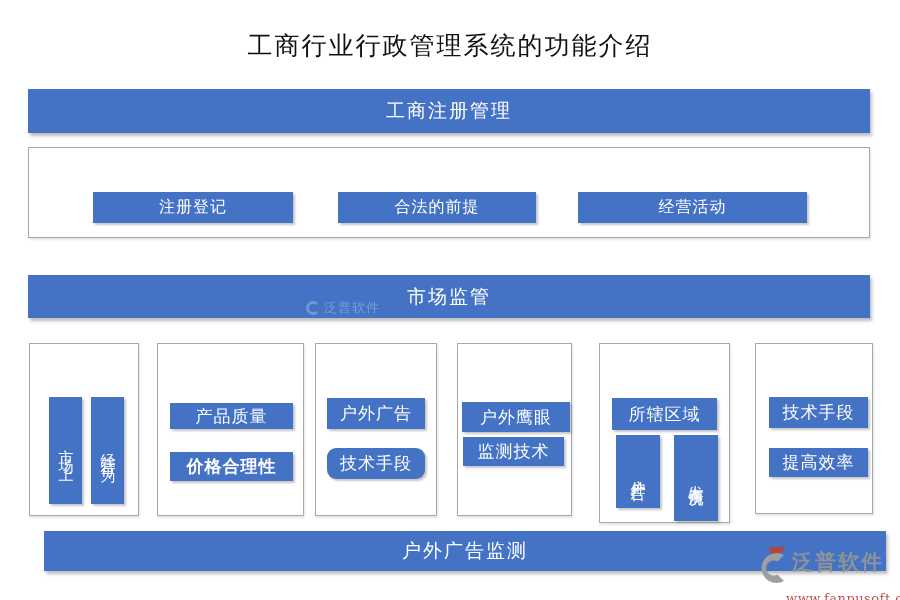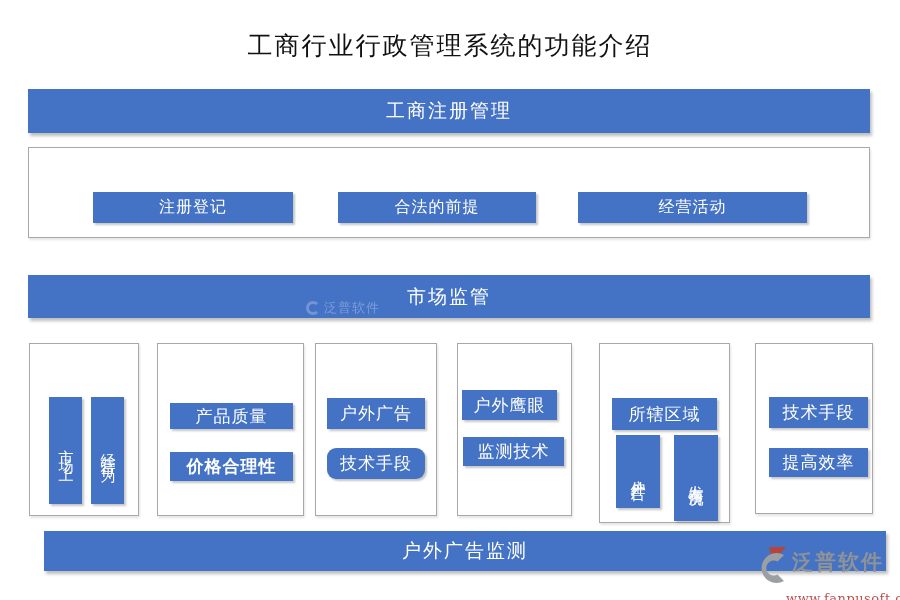--- a/index.html
+++ b/index.html
@@ -112,21 +112,21 @@
     <span>价格合理性</span>
   </div>
 
   <div class="abs btn" style="left:327px;top:398px;width:98px;height:31px;">
     <span>户外广告</span>
   </div>
   <div class="abs btn" style="left:327px;top:448px;width:98px;height:31px;border-radius:9px;">
     <span>技术手段</span>
   </div>
 
-  <div class="abs btn" style="left:462px;top:390px;width:95px;height:30px;">
+  <div class="abs btn" style="left:462px;top:402px;width:108px;height:30px;">
     <span>户外鹰眼</span>
   </div>
   <div class="abs btn" style="left:463px;top:437px;width:101px;height:29px;">
     <span>监测技术</span>
   </div>
 
   <div class="abs btn" style="left:612px;top:398px;width:105px;height:32px;">
     <span>所辖区域</span>
   </div>
   <div class="abs btn v v-tight" style="left:616px;top:435px;width:44px;height:73px;">户外广告</div>

